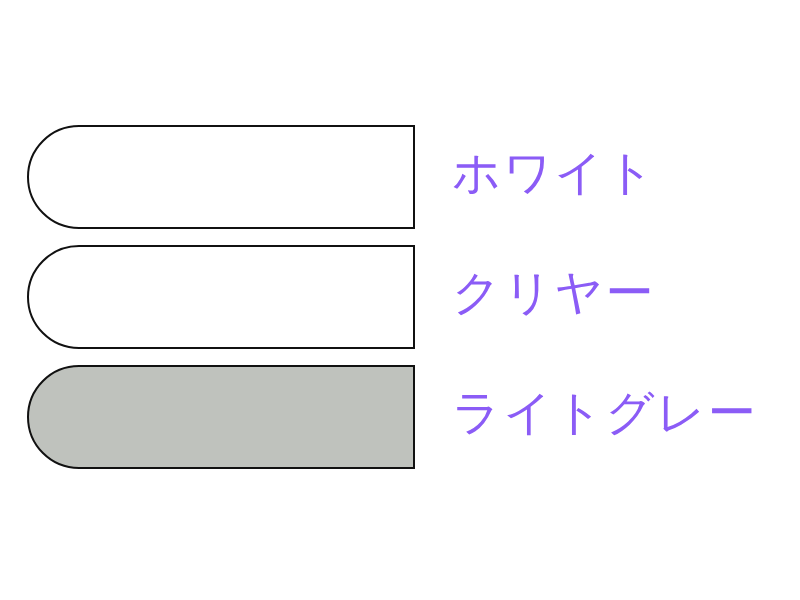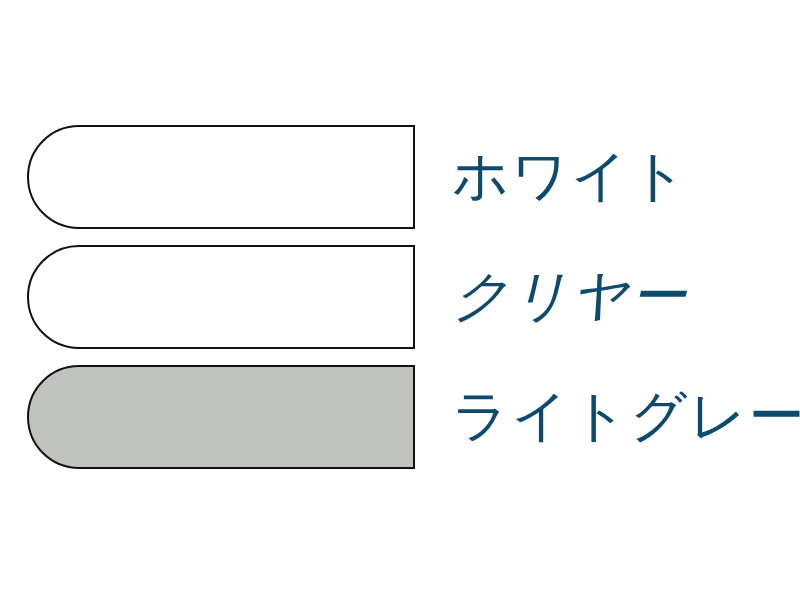--- a/index.html
+++ b/index.html
@@ -1,30 +1,30 @@
 <!DOCTYPE html>
 <html><head>
 <meta charset="utf-8">
 <style>
   html, body { margin:0; padding:0; background:#ffffff; }
   body { width:800px; height:600px; position:relative; overflow:hidden;
          font-family: "DejaVu Sans", "Liberation Sans", sans-serif; }
   .swatch { position:absolute; left:27px; width:388px; height:104px; box-sizing:border-box;
             border:2px solid #111; border-radius:52px 0 0 52px; }
-  .label { position:absolute; left:452px; font-size:56px; color:#0c4a6e; line-height:1; white-space:nowrap; letter-spacing:2px; }
+  .label { position:absolute; left:452px; font-size:48px; color:#8b5cf6; line-height:1; white-space:nowrap; letter-spacing:2px; }
 </style>
 </head>
 <body>
 
 <div>
   <div class="swatch" style="top:125px;background:#ffffff;"></div>
   <div class="label" style="top:148px;">ホワイト</div>
 </div>
 
 <div>
   <div class="swatch" style="top:245px;background:#ffffff;"></div>
-  <div class="label" style="top:268px;font-style:italic;">クリヤー</div>
+  <div class="label" style="top:268px;">クリヤー</div>
 </div>
 
 <div>
   <div class="swatch" style="top:365px;background:#bfc2bd;"></div>
   <div class="label" style="top:388px;">ライトグレー</div>
 </div>
 
 </body></html>

